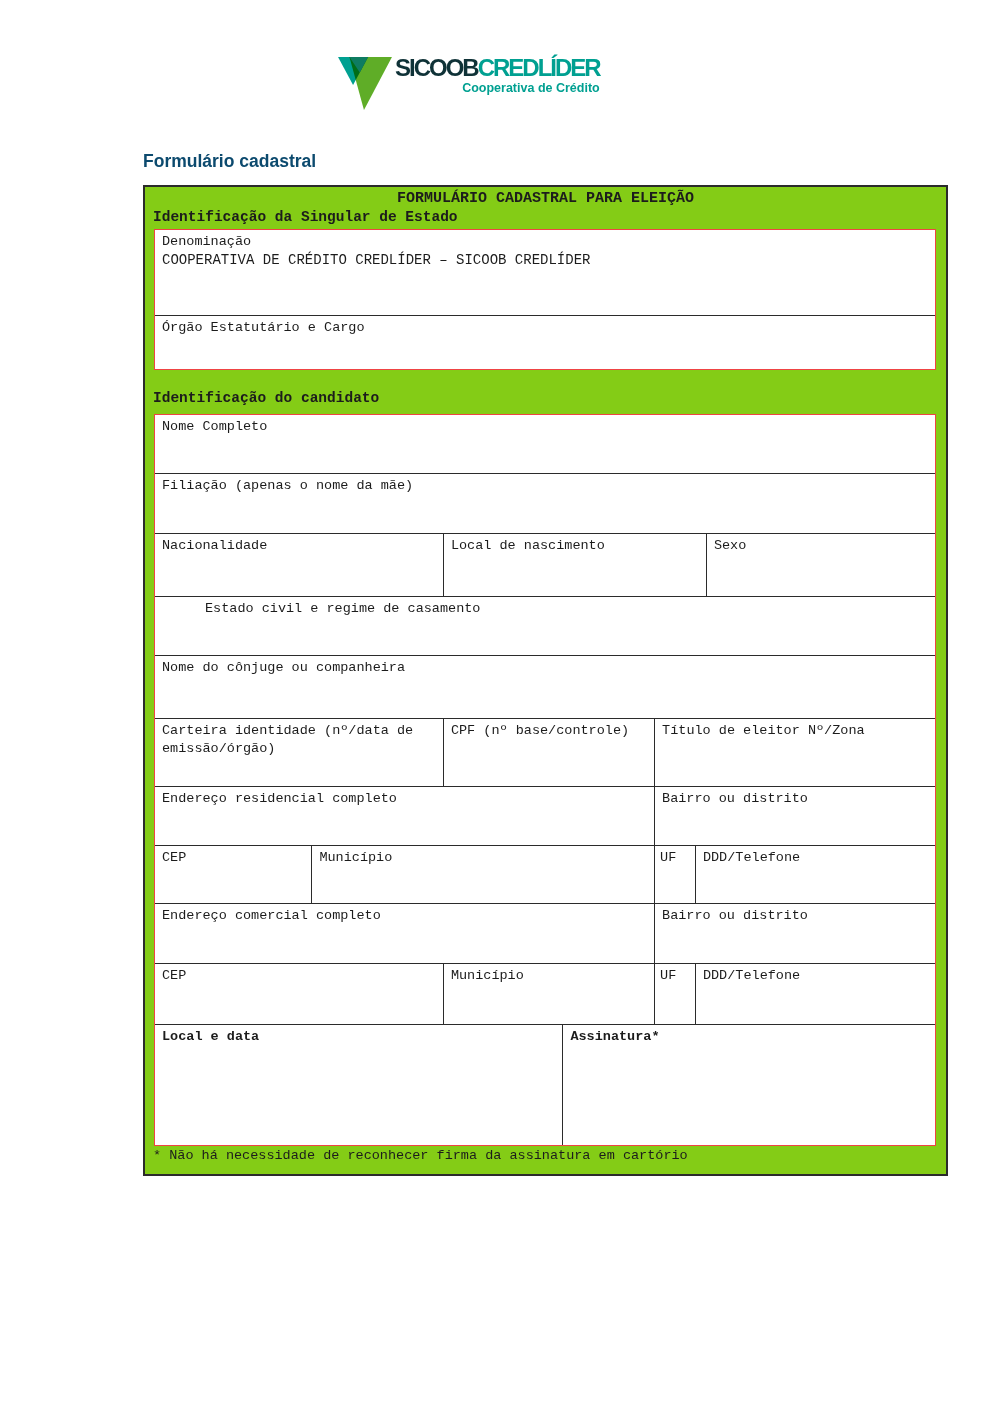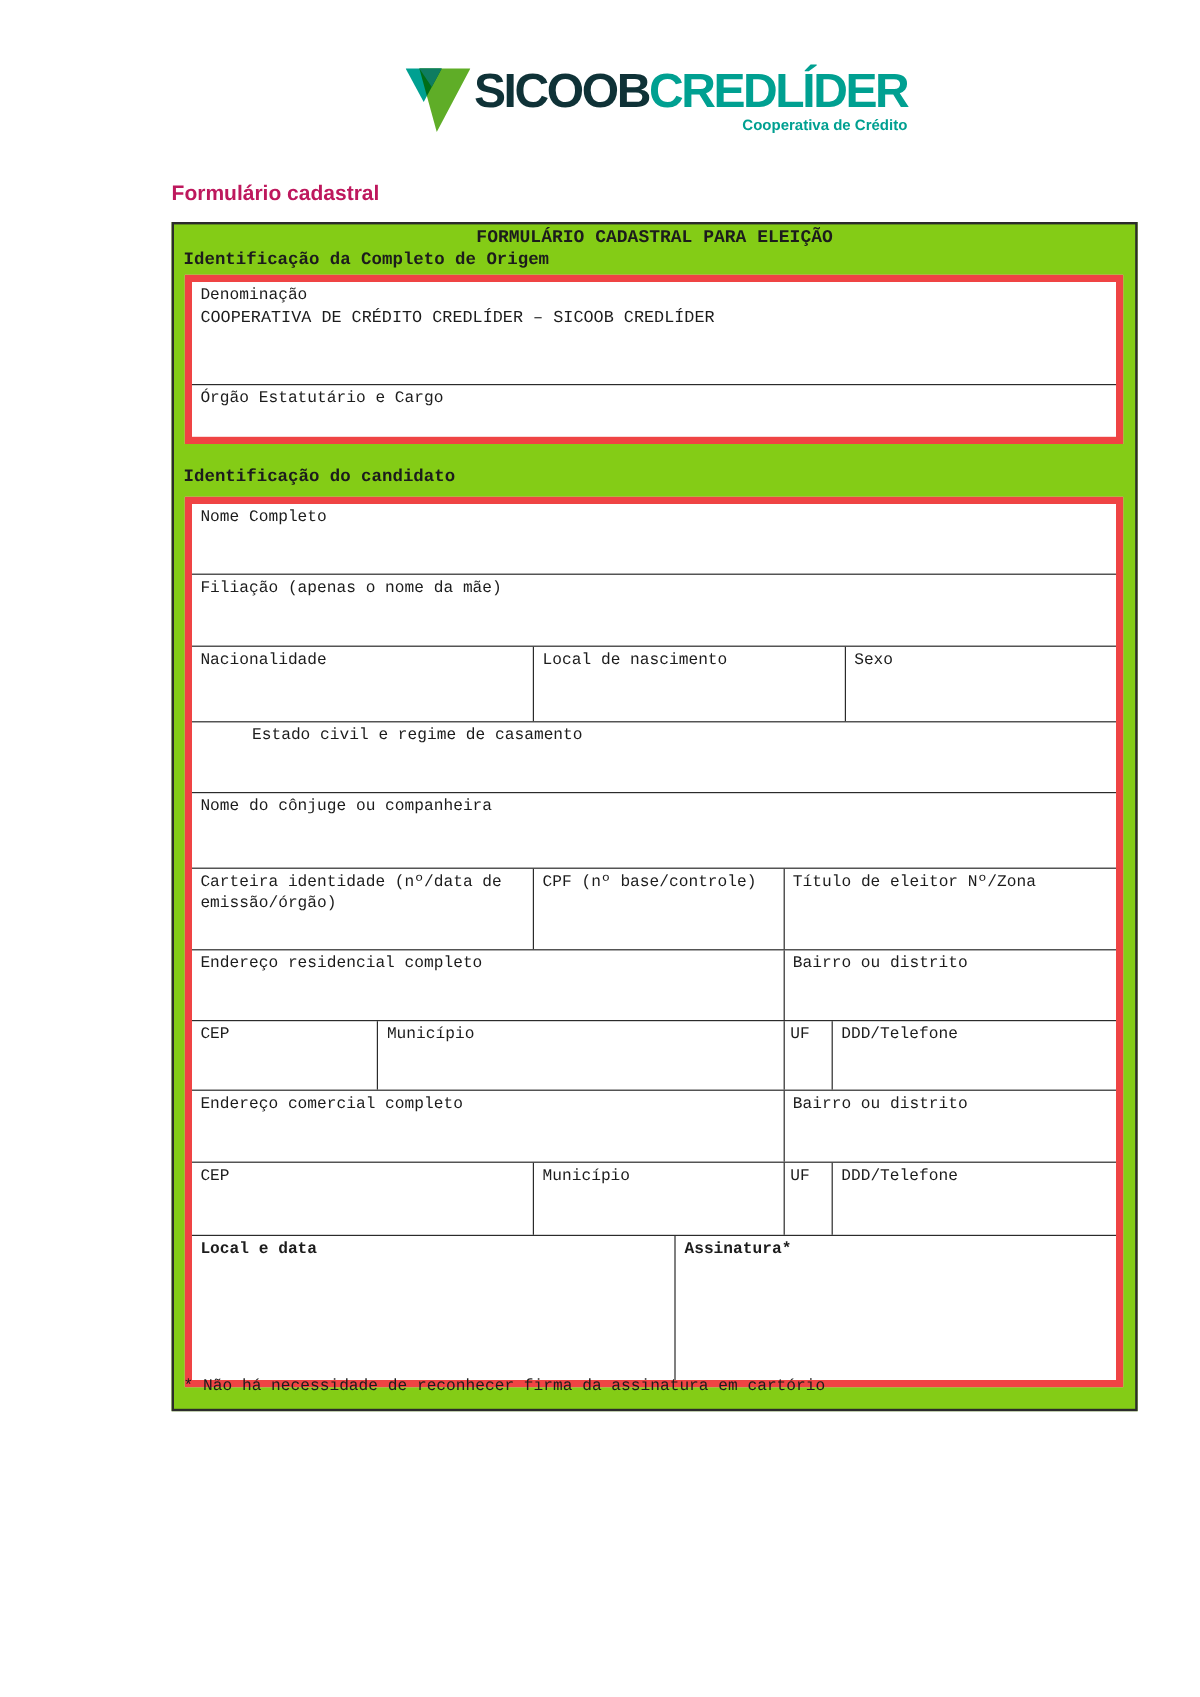--- a/index.html
+++ b/index.html
@@ -5,41 +5,41 @@
   html,body { margin:0; padding:0; background:#fff; }
   .page {
     position:relative; width:1000px; height:1414px; background:#ffffff;
     font-family:"Liberation Sans", sans-serif; color:#1c1c1c; overflow:hidden;
   }
 
   
   .logo { position:absolute; left:338px; top:56px; display:flex; align-items:flex-start; }
   .logo-icon { width:54px; height:56px; margin-right:3px; }
   .logo-textblock { display:flex; flex-direction:column; }
-  .logo-line { font-size:40px; font-weight:bold; letter-spacing:-2px; line-height:1.0; white-space:nowrap; }
+  .logo-line { font-size:24px; font-weight:bold; letter-spacing:-2px; line-height:1.0; white-space:nowrap; }
   .brand-primary { color:#0f3237; }
   .brand-secondary { color:#00a091; }
   .logo-tagline { text-align:right; color:#00a091; font-size:12.5px; font-weight:bold; margin-top:1px; letter-spacing:0; }
 
   
-  .page-title { position:absolute; left:143px; top:151px; font-size:17.5px; font-weight:bold; color:#be185d; }
+  .page-title { position:absolute; left:143px; top:151px; font-size:17.5px; font-weight:bold; color:#0c4a6e; }
 
   
   .outer-box {
     position:absolute; left:143px; top:185px; width:805px; height:991px;
     border:2px solid #2b2b2b; box-sizing:border-box; background:#84cc16;font-family:Liberation Mono, monospace;
   }
   .form-title { position:absolute; left:0; top:3px; width:100%; text-align:center; font-size:15px; font-weight:bold; }
   .section-heading { position:absolute; left:8px; font-size:14.5px; font-weight:bold; }
   .sec1 { top:22px; }
   .sec2 { top:203px; }
 
   .inner-table {
     position:absolute; left:9px; width:782px;
-    border:6px solid #ef4444; box-sizing:border-box; background:#fff;
+    border:1px solid #ef4444; box-sizing:border-box; background:#fff;
   }
   .t1 { top:42px; height:141px; }
   .t2 { top:227px; }
 
   .trow { display:flex; box-sizing:border-box; border-top:1px solid #2b2b2b; }
   .trow:first-child { border-top:none; }
   .tcell { box-sizing:border-box; border-left:1px solid #2b2b2b; padding:3px 0 0 7px; overflow:hidden; }
   .tcell:first-child { border-left:none; }
   .label { font-size:13.5px; line-height:1.3; }
   .bold .label, .label.b { font-weight:bold; }
@@ -63,21 +63,21 @@
       <div class="logo-tagline">Cooperativa de Crédito</div>
     </div>
   </div>
 
   <div class="page-title">Formulário cadastral</div>
 
   <div class="outer-box">
 
     <div class="form-title">FORMULÁRIO CADASTRAL PARA ELEIÇÃO</div>
 
-    <div class="section-heading sec1">Identificação da Completo de Origem</div>
+    <div class="section-heading sec1">Identificação da Singular de Estado</div>
 
     <div class="inner-table t1">
       <div class="trow" style="height:85px;">
         <div class="tcell" style="width:783px;">
           <div class="label">Denominação</div>
           <div class="value-line">COOPERATIVA DE CRÉDITO CREDLÍDER – SICOOB CREDLÍDER</div>
         </div>
       </div>
       <div class="trow" style="height:54px;">
         <div class="tcell" style="width:783px;">

